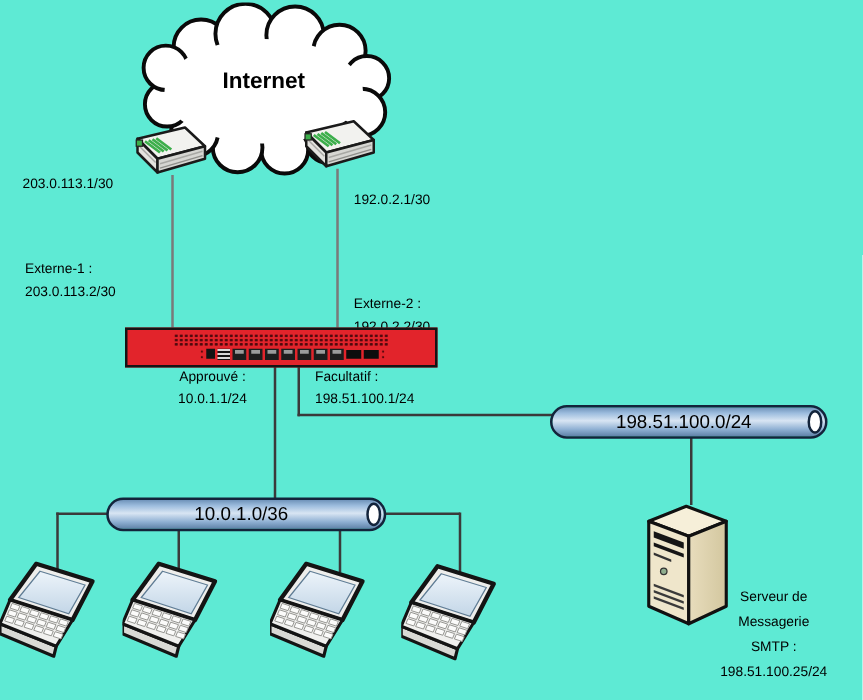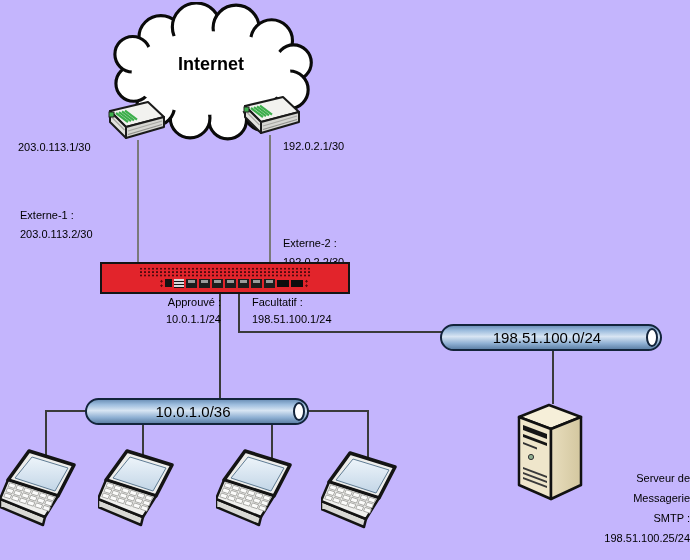--- a/index.html
+++ b/index.html
@@ -1,21 +1,21 @@
 <!DOCTYPE html>
 <html><head>
 <meta charset="utf-8">
 <style>
   html,body{margin:0;padding:0;background:#fff;}
-  .stage{position:relative;width:690px;height:560px;background:#c4b5fd;
+  .stage{position:relative;width:690px;height:560px;background:#5eead4;
          font-family:"Liberation Sans",sans-serif;color:#000;overflow:hidden;}
 
   
   .lbl{position:absolute;font-size:11px;line-height:19px;white-space:pre-line;}
-  .center{text-align:right;}
+  .center{text-align:center;}
   .internet-lbl{position:absolute;left:106px;top:54px;width:210px;text-align:center;
                 font-size:18px;font-weight:bold;}
 
   
   .line{position:absolute;}
   .wire{width:2px;background:#7a7a7a;}          
   .v{width:2px;background:#3a3a3a;}             
   .h{height:2px;background:#3a3a3a;}            
 
   
@@ -160,21 +160,21 @@
   <div class="internet-lbl">Internet</div>
 
   <svg class="icon" style="left:100px;top:97px;" width="68" height="48" viewBox="0 0 68 48">
       <use href="#sym-modem"></use>
     </svg>
   <svg class="icon" style="left:235px;top:92px;" width="68" height="48" viewBox="0 0 68 48">
       <use href="#sym-modem"></use>
     </svg>
 
   <div class="lbl" style="left:18px;top:138px;">203.0.113.1/30</div>
-  <div class="lbl" style="left:283px;top:137px;">192.0.2.1/30</div>
+  <div class="lbl" style="left:283px;top:151px;">192.0.2.1/30</div>
 
   <div class="lbl" style="left:20px;top:206px;">Externe-1 :
 203.0.113.2/30</div>
   <div class="lbl" style="left:283px;top:206px;margin-top:28px;">Externe-2 :
 192.0.2.2/30</div>
 
   <div class="fw">
     <div class="vents"></div>
     <div class="ports">
       <div class="p-dots"></div>

